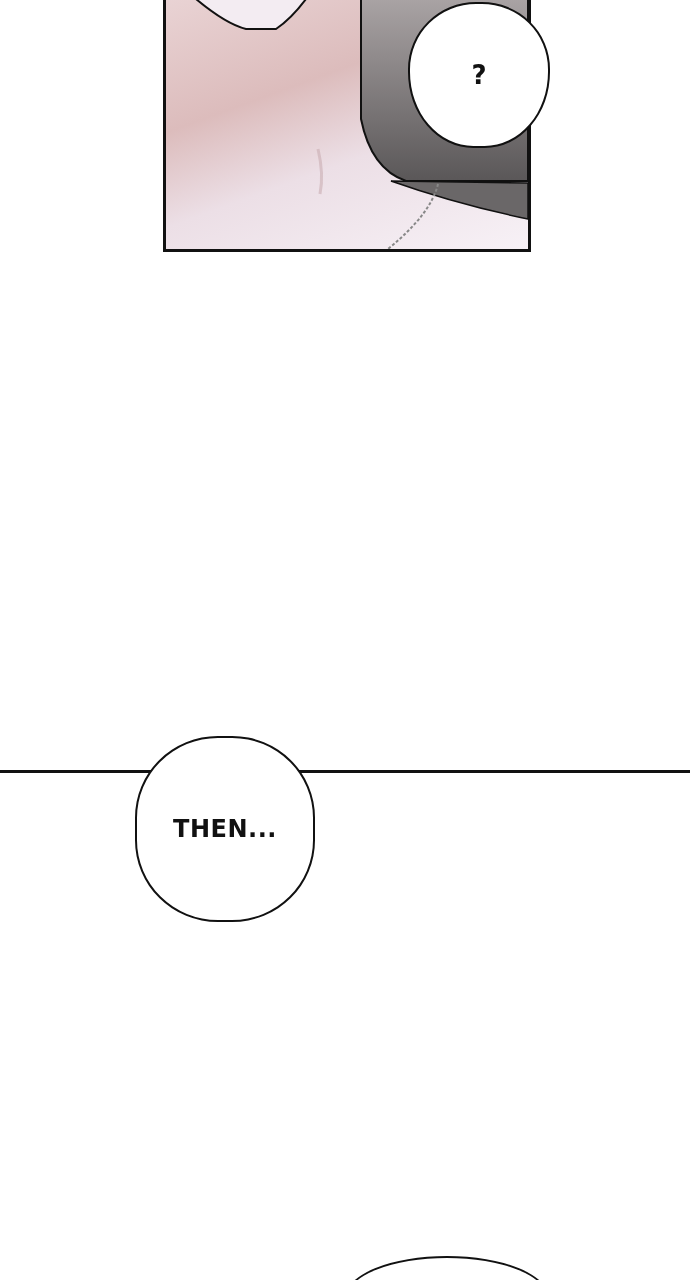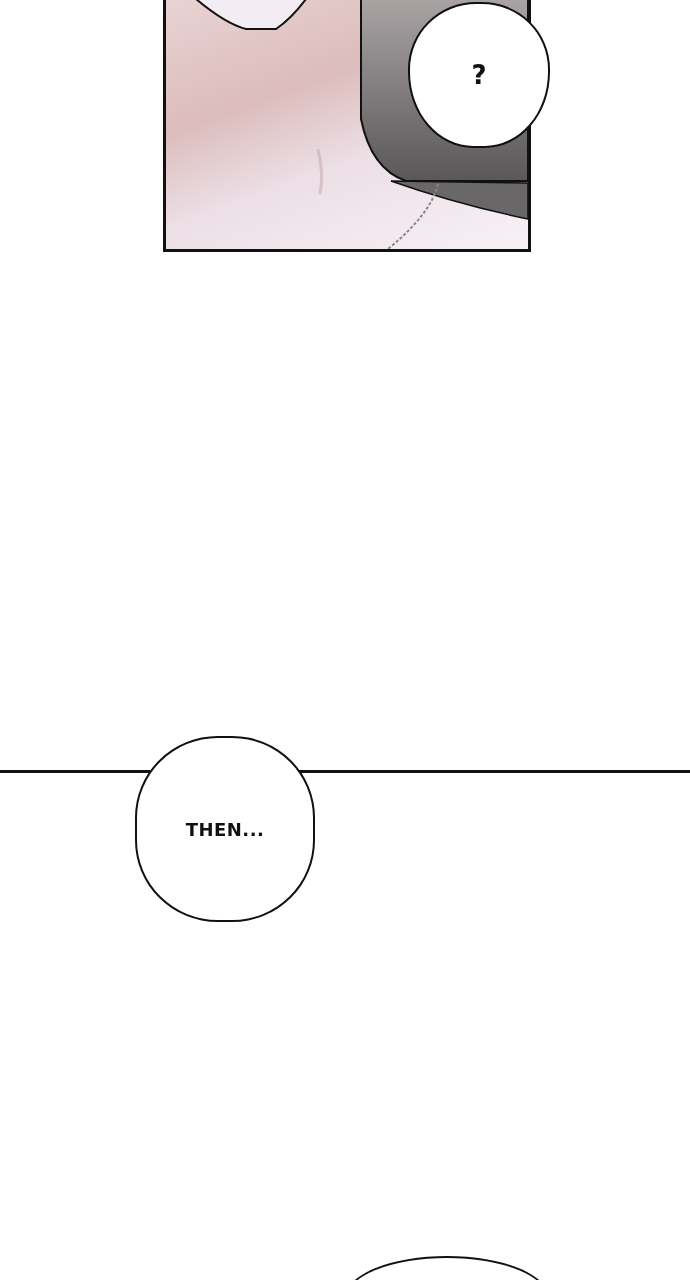--- a/index.html
+++ b/index.html
@@ -3,21 +3,21 @@
 <meta charset="utf-8">
 <style>
   html,body{margin:0;padding:0;background:#fff;}
   body{width:690px;height:1280px;position:relative;overflow:hidden;font-family:"DejaVu Sans",sans-serif;}
   .panel{position:absolute;left:163px;top:-4px;width:362px;height:250px;border:3px solid #111;overflow:hidden;
     background:linear-gradient(160deg,#e9d3d4 0%,#dcbcbc 35%,#ecdfe6 60%,#f7f1f6 100%);}
   .panel svg{position:absolute;left:0;top:0;}
   .bubble{position:absolute;background:#fff;border:2px solid #111;display:flex;align-items:center;justify-content:center;
     font-family:"DejaVu Sans",sans-serif;font-weight:bold;color:#111;}
   .q{left:408px;top:2px;width:138px;height:142px;border-radius:48% 48% 46% 46%/46% 46% 52% 52%;font-size:26px;}
-  .then{left:135px;top:736px;width:176px;height:182px;border-radius:46%/44%;font-size:18px;letter-spacing:0.5px;}
+  .then{left:135px;top:736px;width:176px;height:182px;border-radius:46%/44%;font-size:24px;letter-spacing:0.5px;}
   .line{position:absolute;left:0;top:770px;width:690px;height:3px;background:#111;}
   .bottom{position:absolute;left:345px;top:1256px;width:200px;height:80px;border:2px solid #111;border-radius:50%;background:#fff;}
 </style>
 </head>
 <body>
 
 <div class="panel">
   <svg width="362" height="250" viewBox="0 0 362 250">
     <defs>
       <linearGradient id="coat" x1="0" y1="0" x2="0" y2="1">

